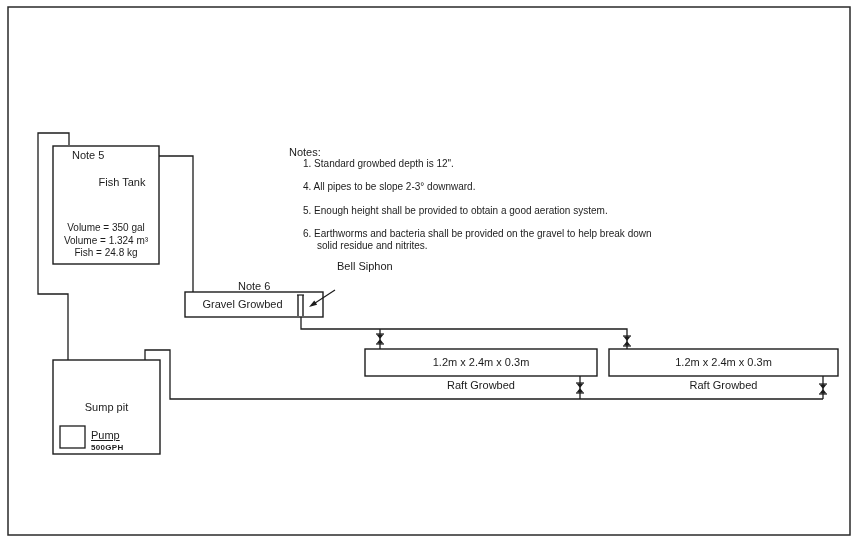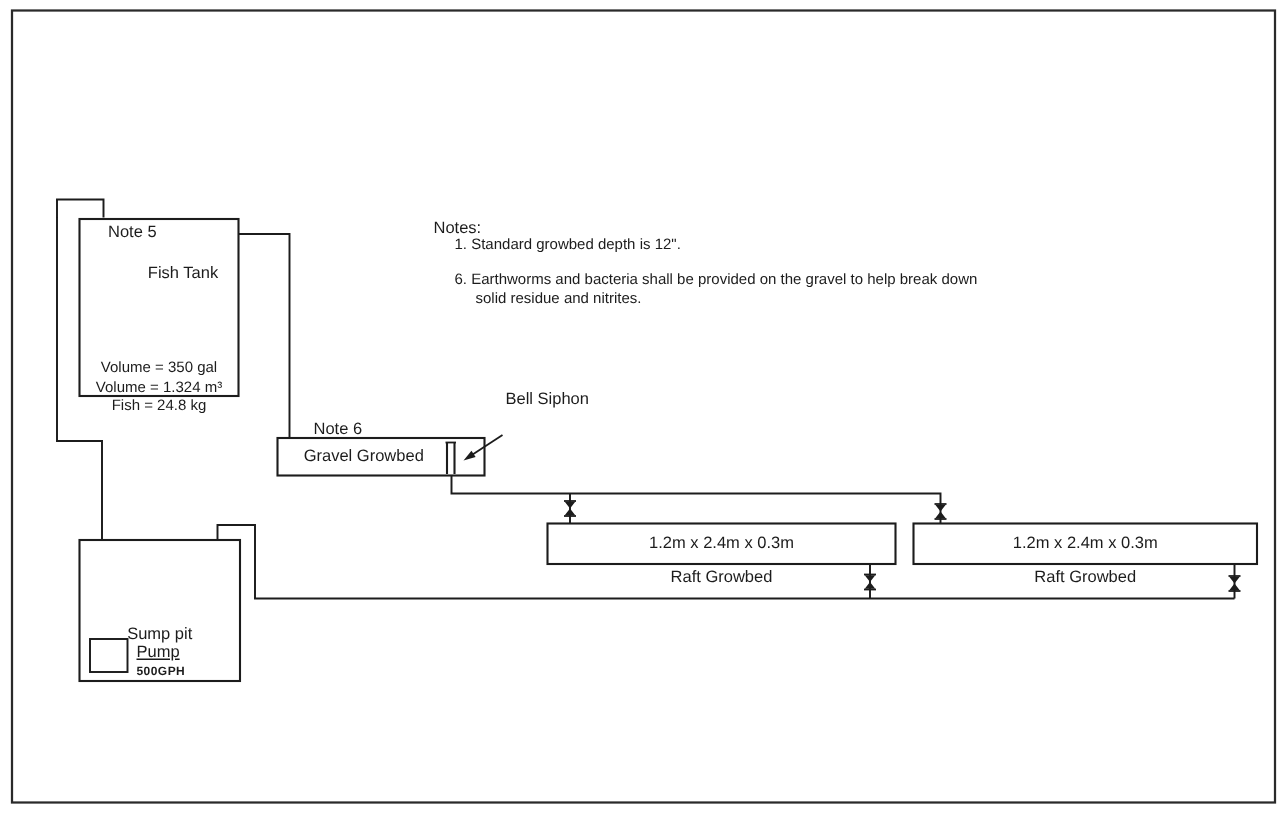--- a/index.html
+++ b/index.html
@@ -7,21 +7,21 @@
     width:857px;height:546px;position:relative;overflow:hidden;
     font-family:"Liberation Sans", sans-serif;color:#1c1c1c;
     -webkit-font-smoothing:antialiased;
   }
   #sheet{position:absolute;left:0;top:0;width:857px;height:546px;}
   svg{position:absolute;left:0;top:0;}
   .lbl{position:absolute;white-space:nowrap;font-size:11px;line-height:12px;color:#1c1c1c;}
   .ctr{text-align:center;}
   .tiny{font-size:8px;font-weight:600;letter-spacing:.3px;}
   
-  .tank-stats{position:absolute;left:53px;top:240px;width:106px;text-align:center;
+  .tank-stats{position:absolute;left:53px;top:222px;width:106px;text-align:center;
     font-size:10px;line-height:12.6px;}
   
   .notes-title{position:absolute;left:289px;top:134px;font-size:11px;margin-top:12px;}
   .notes-list{position:absolute;left:303px;top:147px;width:368px;font-size:10px;line-height:12.3px;}
   .note-item{padding-left:14px;text-indent:-14px;margin-top:11px;}
 </style>
 </head>
 <body>
 
 <div id="sheet">
@@ -82,30 +82,32 @@
   <div class="lbl ctr" style="left:53px;top:176px;width:106px;margin-left:16px;">Fish Tank</div>
   <div class="tank-stats">
     <div>Volume = 350 gal</div>
     <div>Volume = 1.324 m³</div>
     <div>Fish = 24.8 kg</div>
   </div>
 
   <div class="notes-title">Notes:</div>
   <div class="notes-list">
     <div class="note-item">1. Standard growbed depth is 12".</div>
+    <div class="note-item">4. All pipes to be slope 2-3° downward.</div>
+    <div class="note-item">5. Enough height shall be provided to obtain a good aeration system.</div>
     <div class="note-item" style="white-space:normal;">6. Earthworms and bacteria shall be provided on the gravel to help break down solid residue and nitrites.</div>
   </div>
 
-  <div class="lbl" style="left:209px;top:280px;">Note 6</div>
+  <div class="lbl" style="left:238px;top:280px;">Note 6</div>
   <div class="lbl ctr" style="left:185px;top:298px;width:115px;">Gravel Growbed</div>
   <div class="lbl" style="left:337px;top:260px;">Bell Siphon</div>
 
   <div class="lbl ctr" style="left:365px;top:356px;width:232px;">1.2m x 2.4m x 0.3m</div>
   <div class="lbl ctr" style="left:365px;top:379px;width:232px;">Raft Growbed</div>
 
   <div class="lbl ctr" style="left:609px;top:356px;width:229px;">1.2m x 2.4m x 0.3m</div>
   <div class="lbl ctr" style="left:609px;top:379px;width:229px;">Raft Growbed</div>
 
-  <div class="lbl ctr" style="left:53px;top:417px;width:107px;">Sump pit</div>
+  <div class="lbl ctr" style="left:53px;top:401px;width:107px;">Sump pit</div>
   <div class="lbl" style="left:91px;top:429px;text-decoration:underline;">Pump</div>
   <div class="lbl tiny" style="left:91px;top:442px;">500GPH</div>
 
 </div>
 
 </body></html>

